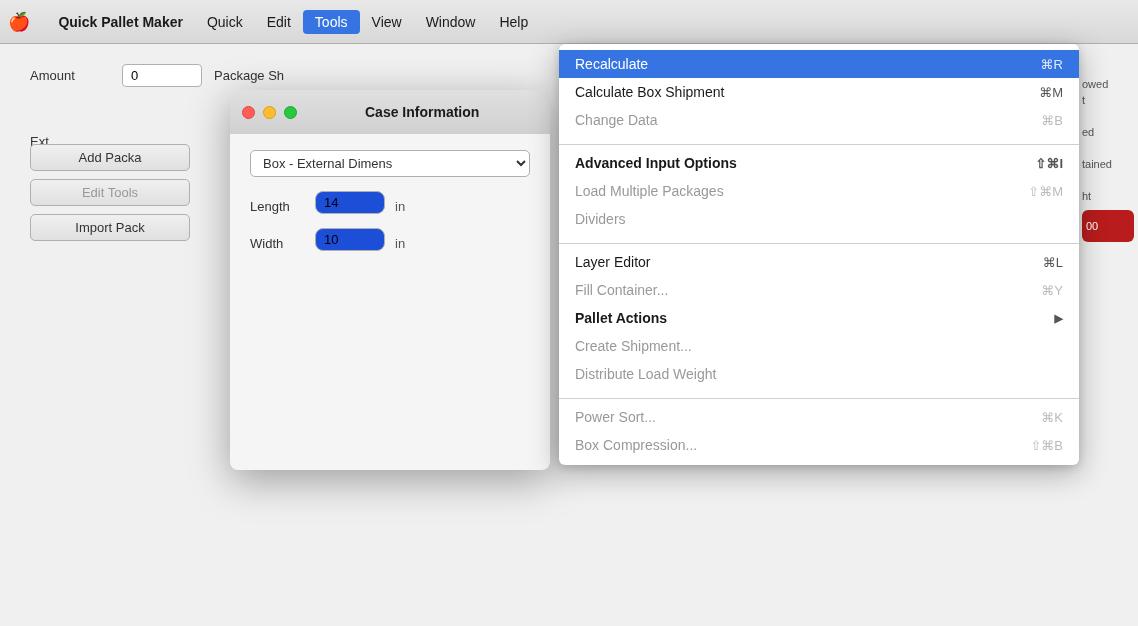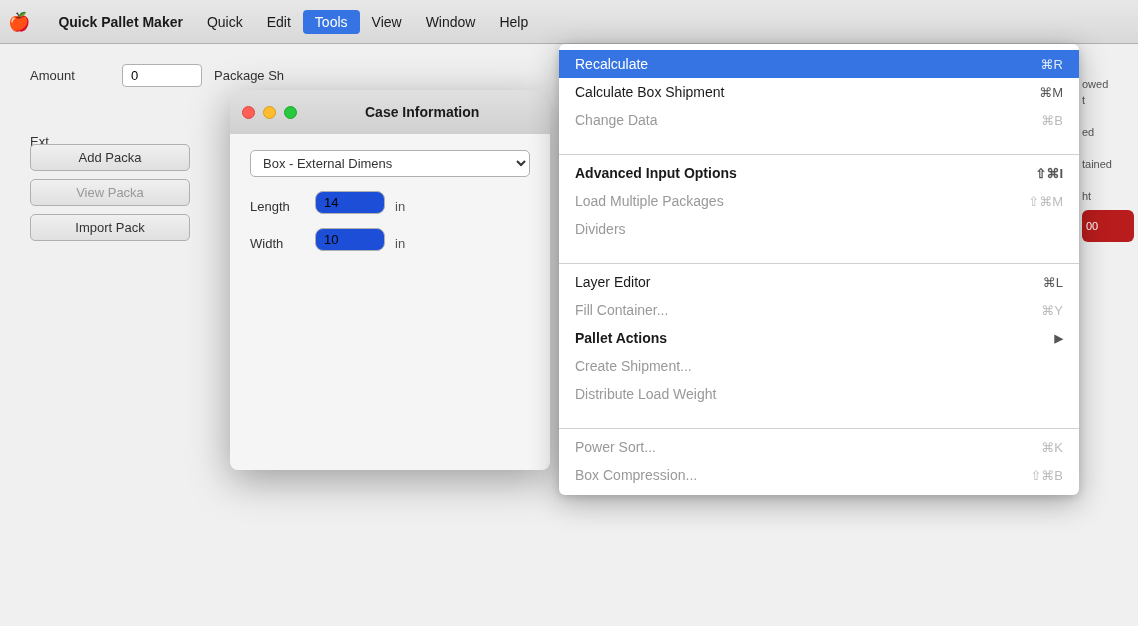--- a/index.html
+++ b/index.html
@@ -213,21 +213,21 @@
       z-index: 100;
       padding: 4px 0;
     }
 
     .menu-section {
       padding: 2px 0;
     }
 
     .menu-section + .menu-section {
       border-top: 1px solid #d0d0d0;
-      margin-top: 18px;
+      margin-top: 8px;
       padding-top: 4px;
     }
 
     .dropdown-item {
       display: flex;
       align-items: center;
       justify-content: space-between;
       padding: 6px 16px;
       font-size: 14px;
       cursor: pointer;
@@ -299,21 +299,21 @@
     <div class="form-row" style="margin-left: 240px; margin-top: -10px;">
       <span class="form-label">Length</span>
     </div>
   </div>
 
   <div style="position: absolute; top: 90px; left: 30px; font-size: 13px; color: #333; text-align: right;">Ext</div>
   <div style="position: absolute; top: 135px; left: 30px; font-size: 13px; color: #333;">Case Coun</div>
 
   <div class="bg-buttons">
     <button class="bg-btn">Add Packa</button>
-    <button class="bg-btn disabled">View Packa</button>
+    <button class="bg-btn disabled">Edit Tools</button>
     <button class="bg-btn">Import Pack</button>
   </div>
 
   <div style="position: absolute; top: 30px; right: 0; width: 60px; font-size: 11px; color: #555; padding: 4px;">
     <div style="margin-bottom:4px;">owed</div>
     <div style="margin-bottom:20px;">t</div>
     <div style="margin-bottom:20px;">ed</div>
     <div style="margin-bottom:20px;">tained</div>
     <div style="margin-bottom:8px;">ht</div>
     <div style="background:#b91c1c; color:white; padding:10px 4px; border-radius:6px;">00</div>

